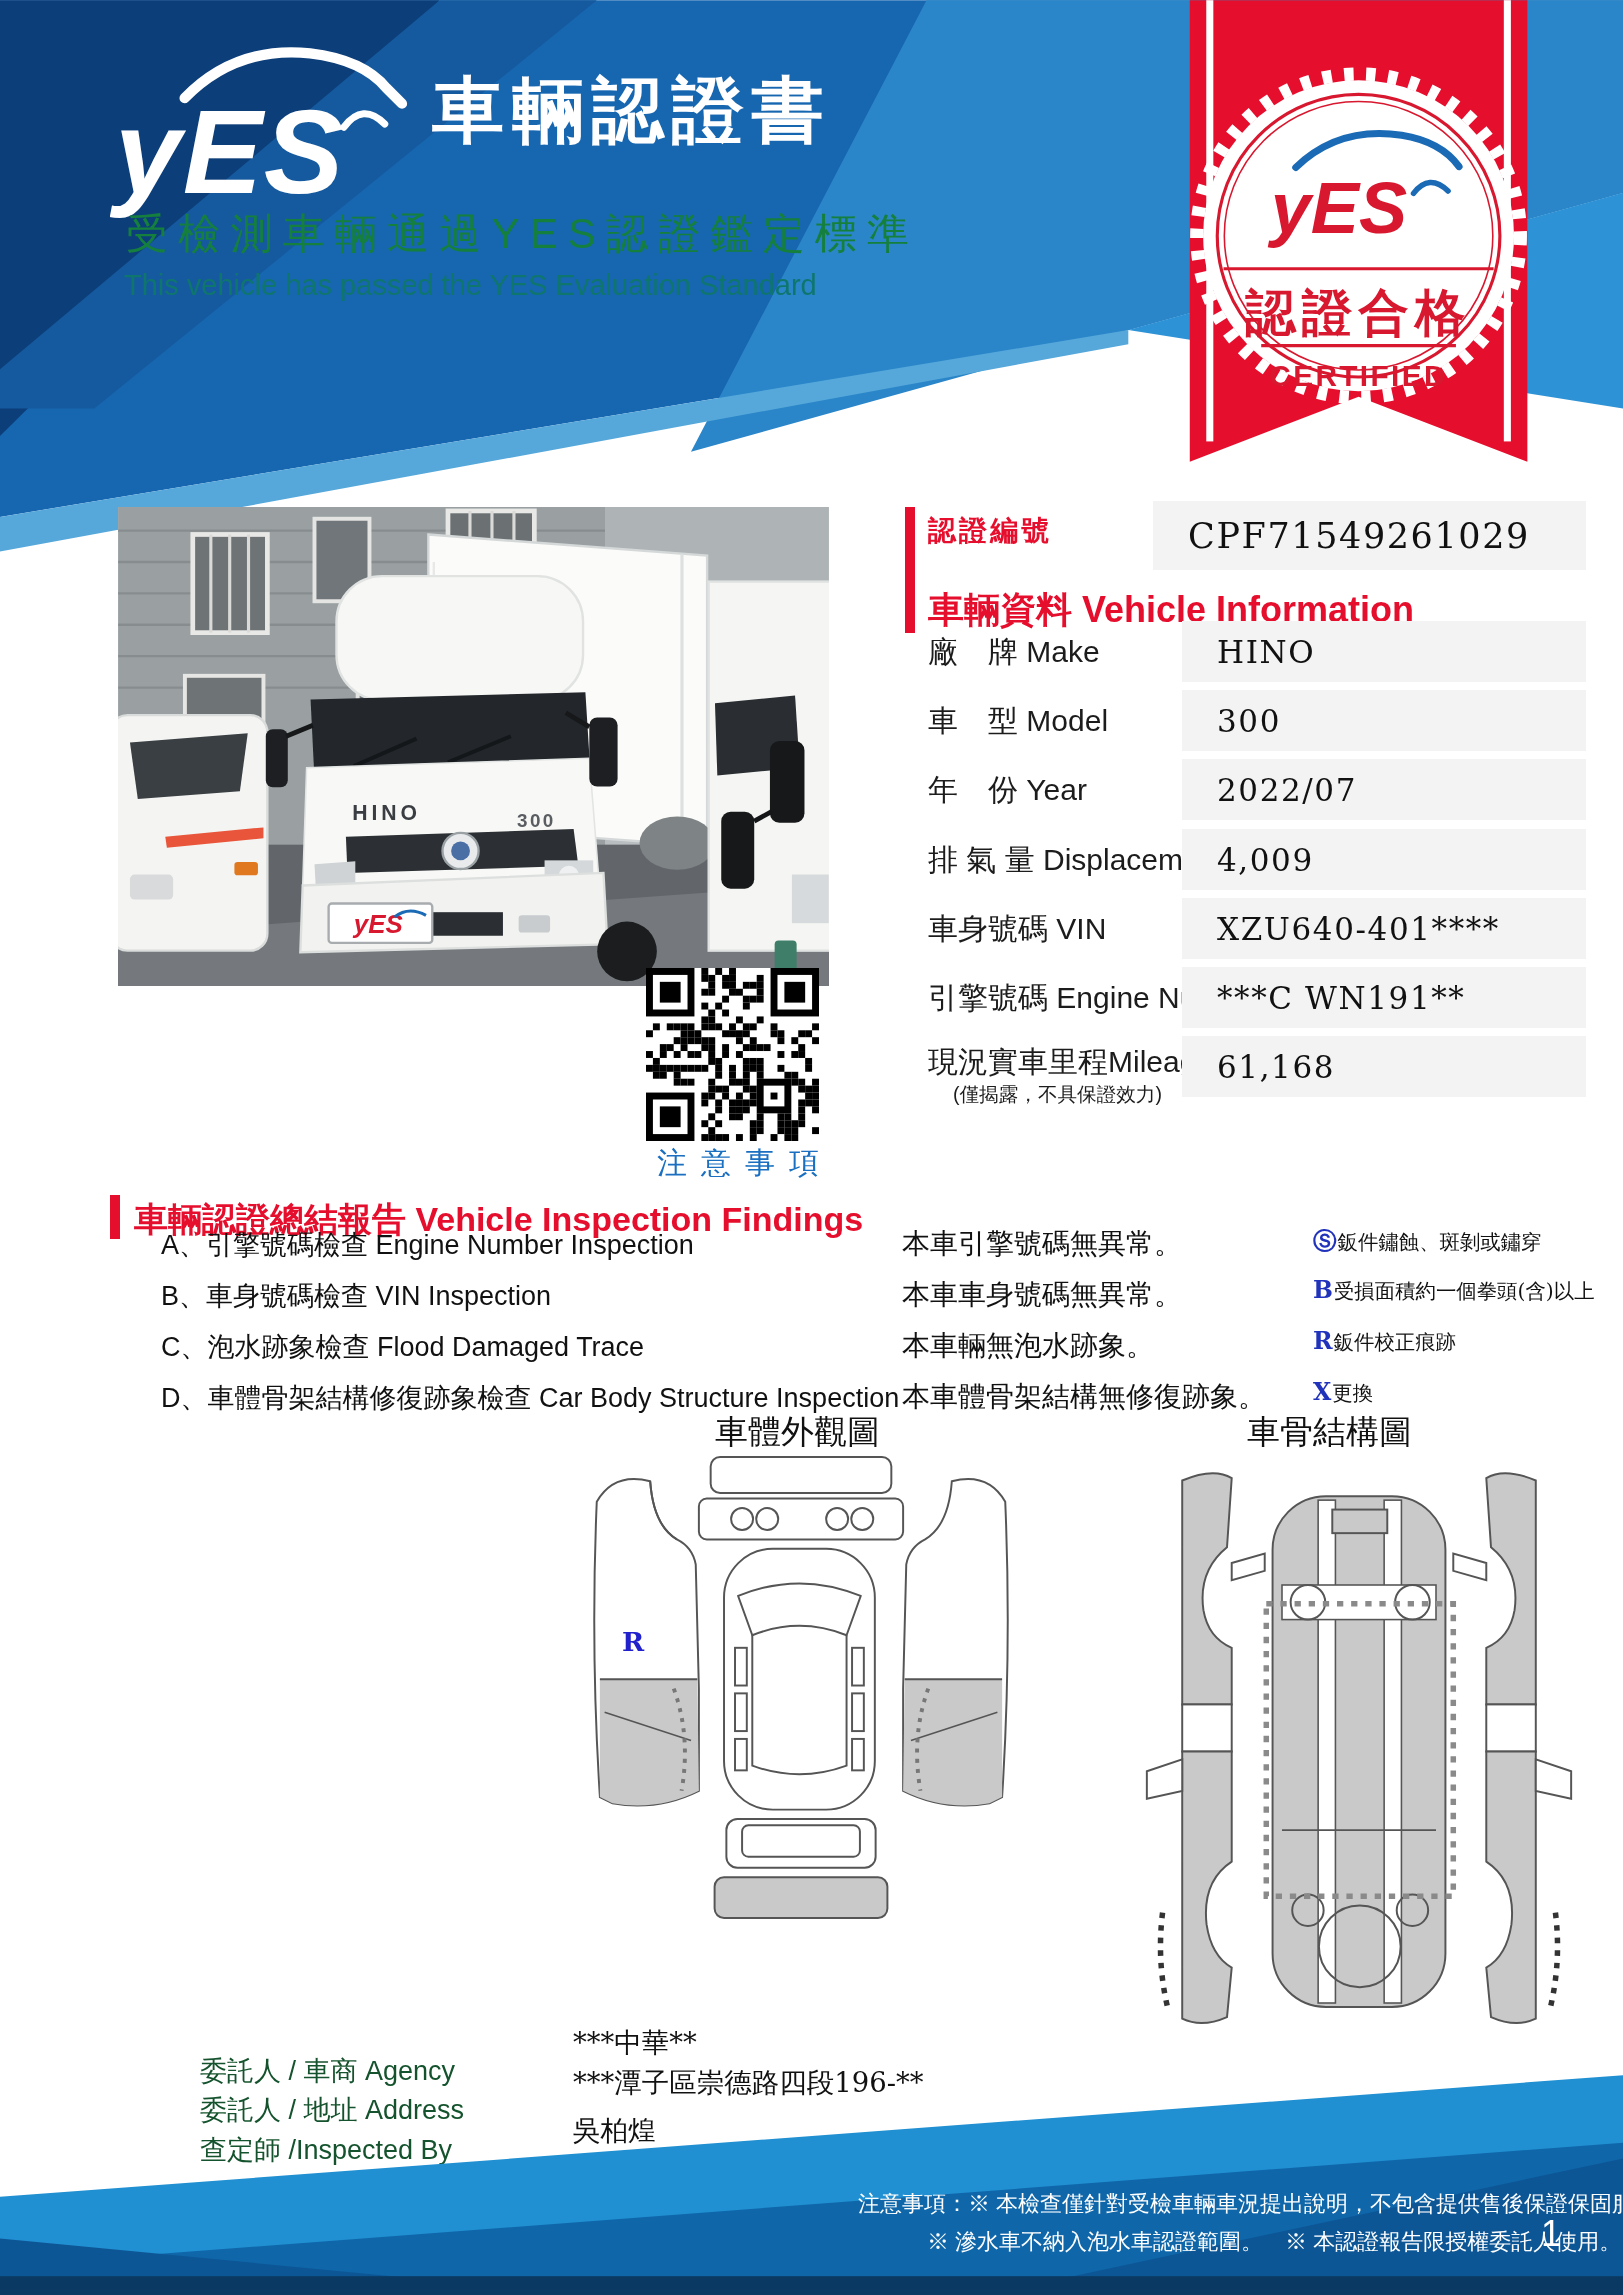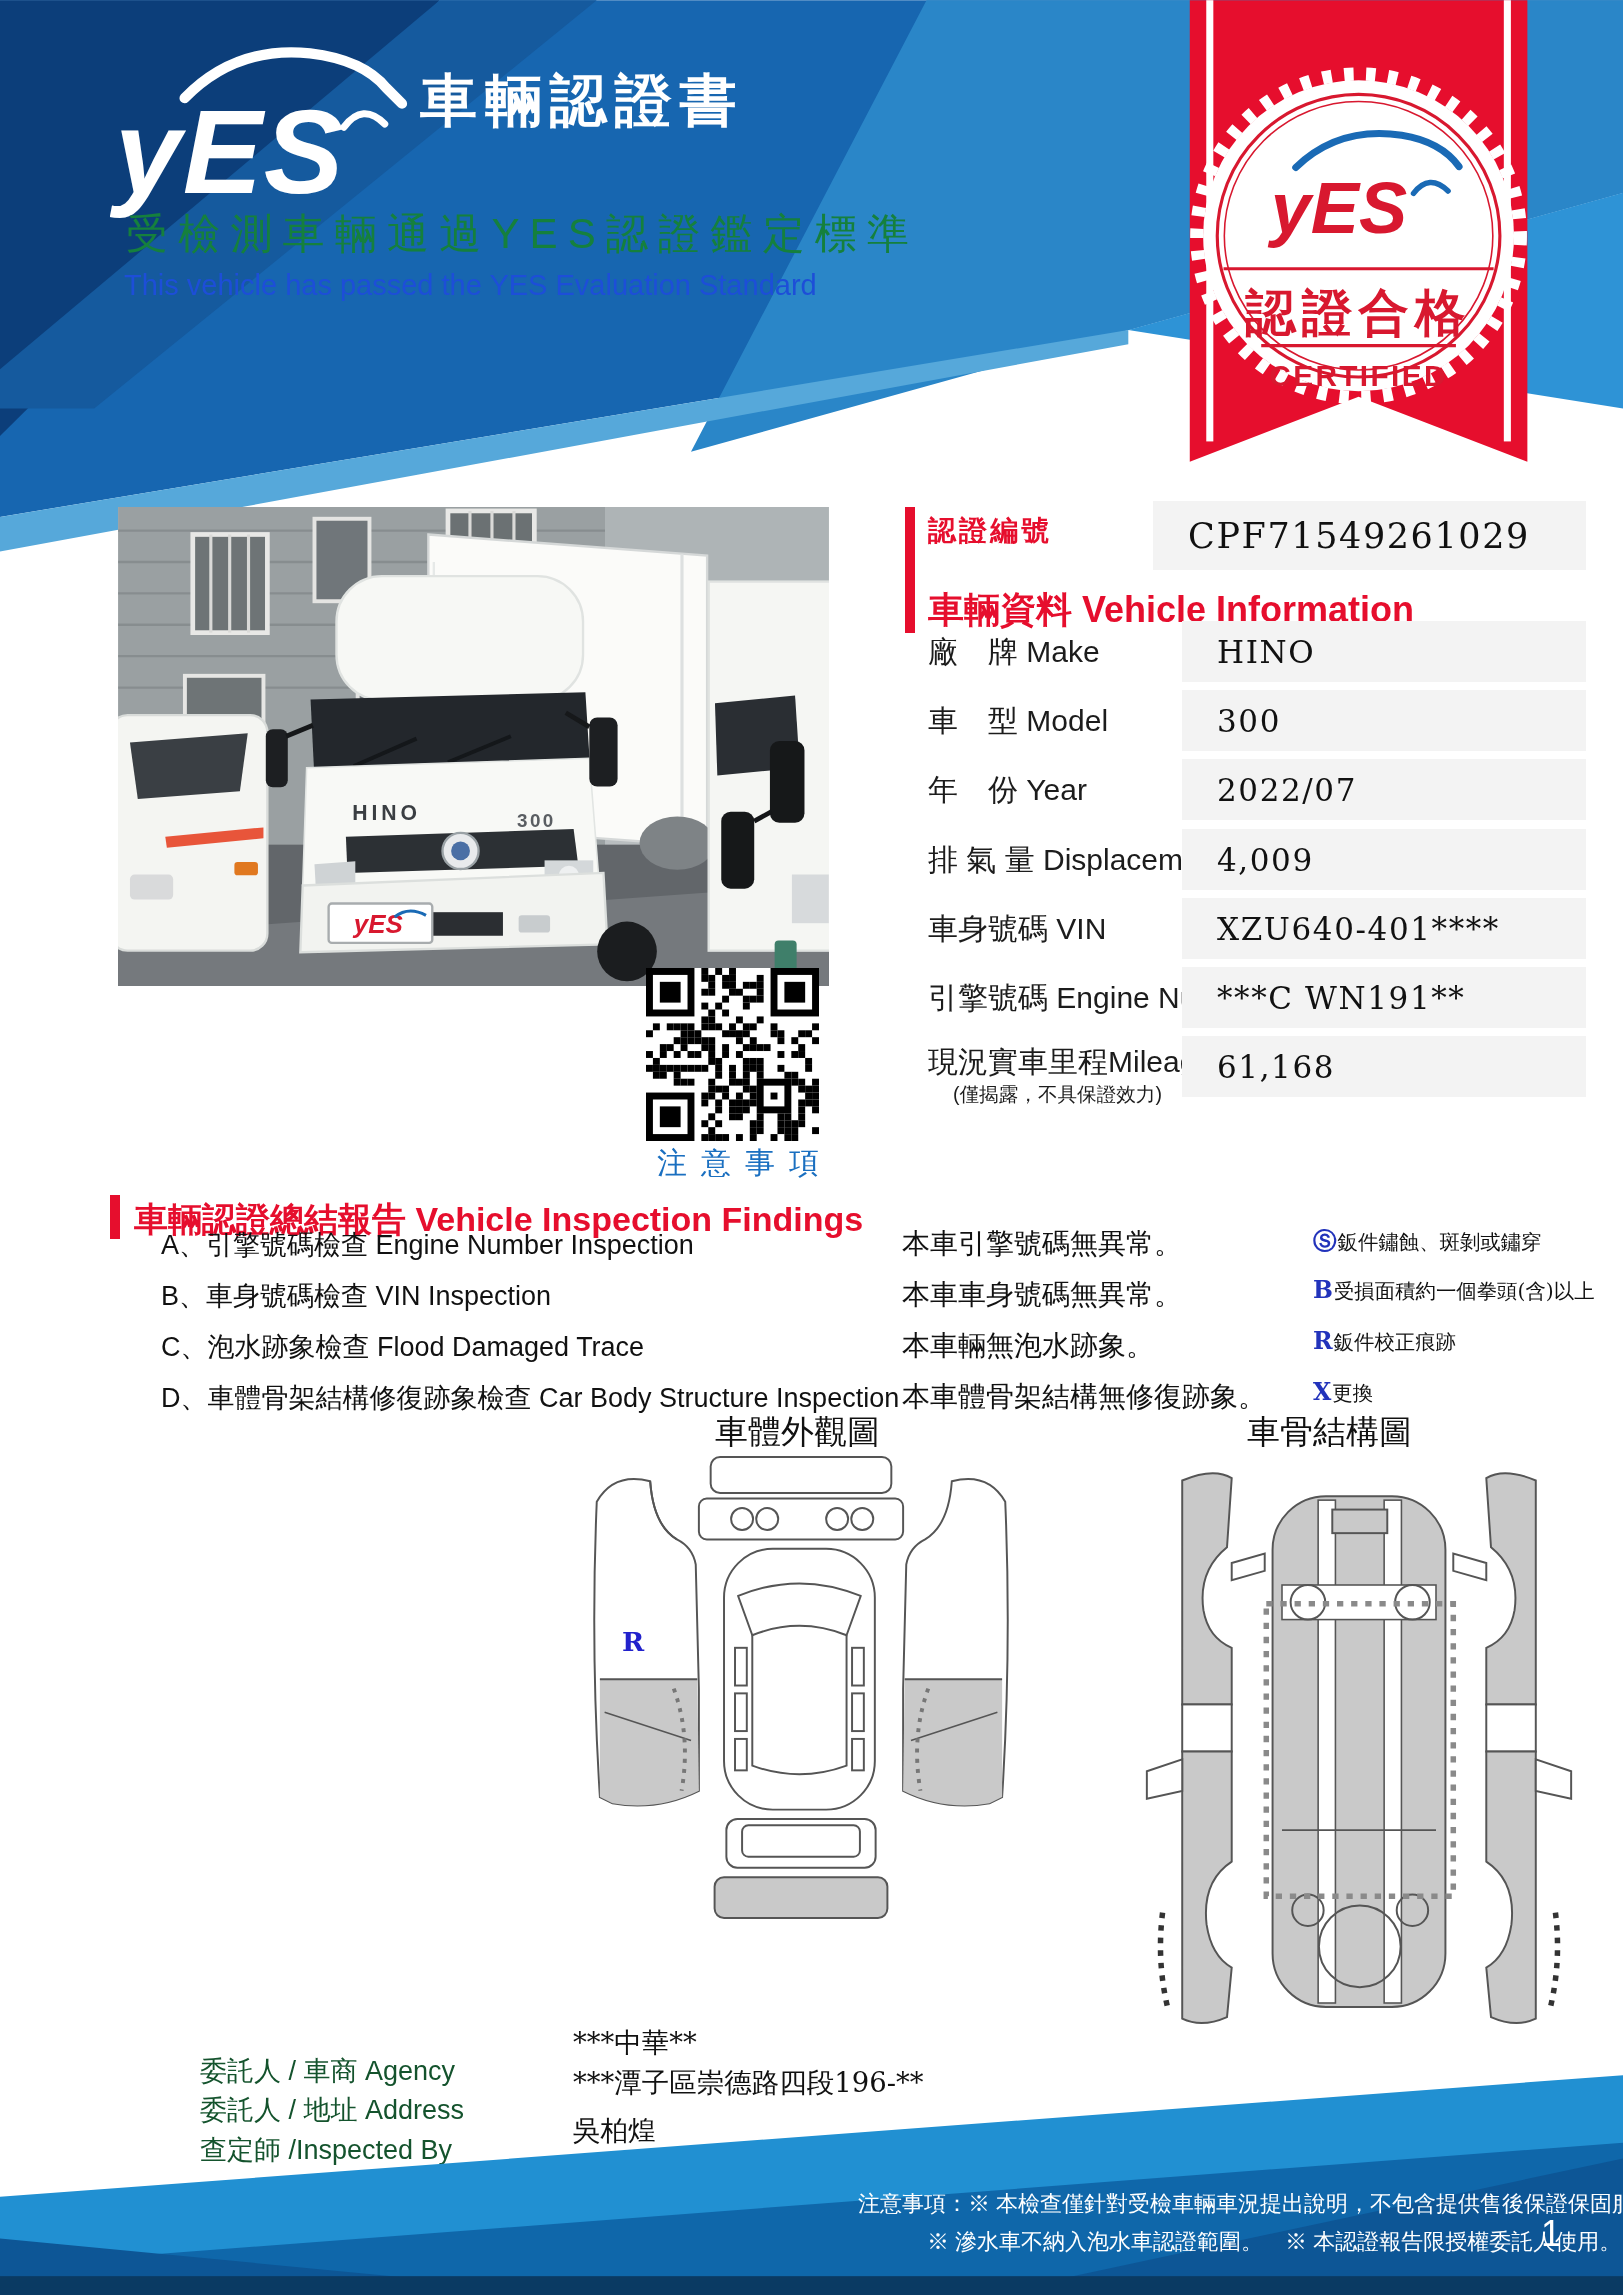--- a/index.html
+++ b/index.html
@@ -43,23 +43,23 @@
     <polygon points="560,0 760,0 120,520 0,520 0,470" fill="#155a9e"></polygon>
     <polygon points="0,658 1437,420 1437,438 0,702" fill="#56a8da"></polygon>
   </svg>
 
   <svg class="abs" style="left:110px;top:39px;" width="314" height="185" viewBox="0 0 400 235">
     <path d="M95,75 Q160,8 255,18 Q322,26 352,62 L372,82" stroke="#ffffff" stroke-width="13" fill="none" stroke-linecap="round"></path>
     <path d="M298,112 q24,-32 52,-4" stroke="#ffffff" stroke-width="9" fill="none" stroke-linecap="round"></path>
     <text x="6" y="196" font-family="Liberation Sans, sans-serif" font-size="152" font-weight="bold" font-style="italic" fill="#ffffff" letter-spacing="2">yES</text>
   </svg>
 
-  <div class="abs hdr-title" style="left:420px;top:63px;font-size:57px;letter-spacing:7.9px;">車輛認證書</div>
+  <div class="abs hdr-title" style="left:432px;top:63px;font-size:72px;letter-spacing:7.9px;">車輛認證書</div>
   <div class="abs" style="left:126px;top:206px;font-size:42px;letter-spacing:10.2px;color:#15803d;white-space:nowrap;">受檢測車輛通過YES認證鑑定標準</div>
-  <div class="abs" style="left:124px;top:269px;font-size:29px;color:#1d4ed8;white-space:nowrap;">This vehicle has passed the YES Evaluation Standard</div>
+  <div class="abs" style="left:124px;top:269px;font-size:29px;color:#0f766e;white-space:nowrap;">This vehicle has passed the YES Evaluation Standard</div>
 
   <svg class="abs" style="left:1178px;top:0;" width="369" height="495" viewBox="0 0 470 630">
     <polygon points="15,0 445,0 445,588 230,505 15,588" fill="#e60e2d"></polygon>
     <rect x="36" y="0" width="9" height="562" fill="#ffffff"></rect>
     <rect x="415" y="0" width="9" height="562" fill="#ffffff"></rect>
     <circle cx="230" cy="300" r="206" fill="none" stroke="#ffffff" stroke-width="17" stroke-dasharray="12 16"></circle>
     <circle cx="230" cy="300" r="198" fill="#ffffff"></circle>
     <circle cx="230" cy="300" r="180" fill="none" stroke="#d8182f" stroke-width="4"></circle>
     <circle cx="230" cy="300" r="171" fill="none" stroke="#d8182f" stroke-width="2"></circle>
     <path d="M150,213 Q205,160 285,172 Q335,180 358,212" stroke="#1a6ab5" stroke-width="9" fill="none" stroke-linecap="round"></path>

